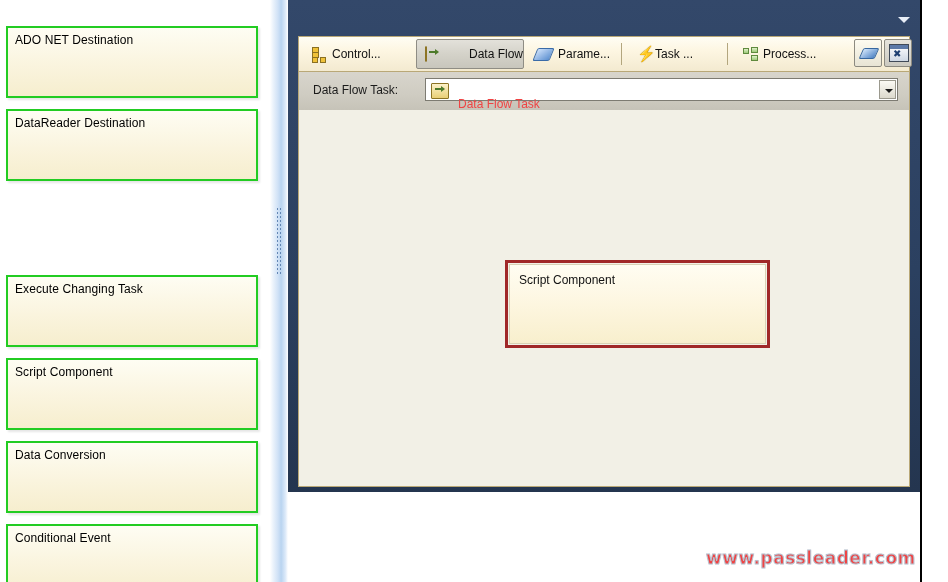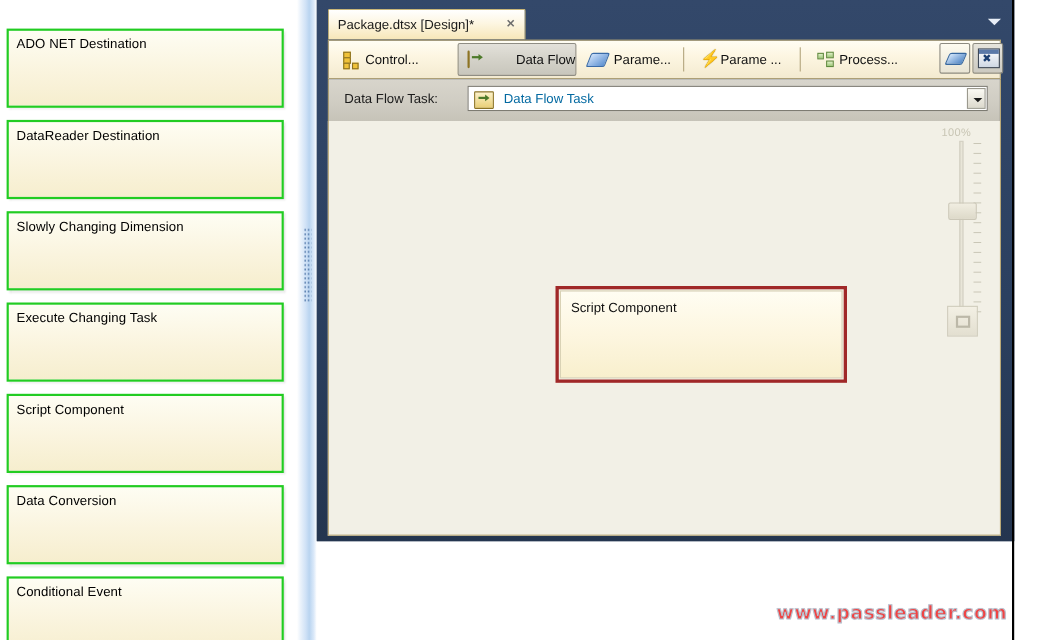--- a/index.html
+++ b/index.html
@@ -291,23 +291,23 @@
   #dft-combo-icon:before {
     content:"";
     position:absolute; left:9px; top:2px;
     width:0;height:0;
     border-top:3px solid transparent;
     border-bottom:3px solid transparent;
     border-left:4px solid #4d7a2a;
   }
   #dft-combo-text {
     position: absolute;
-    left: 32px; top: 4px;
-    font-size: 12px;
-    color: #0369a1;
+    left: 32px; top: 18px;
+    font-size: 12px;
+    color: #ef4444;
   }
   #dft-combo-arrow-btn {
     position: absolute;
     right: 1px; top: 1px;
     width: 17px; height: 19px;
     background: linear-gradient(180deg,#fbfaf4,#dcd9cd);
     border: 1px solid #9b998e;
     box-sizing: border-box;
   }
   #dft-combo-arrow {
@@ -417,23 +417,20 @@
 </head>
 <body>
 
 <div id="sidebar">
   <div class="tool-item" style="top:2px">
     <span class="tool-label">ADO NET Destination</span>
   </div>
   <div class="tool-item" style="top:85px">
     <span class="tool-label">DataReader Destination</span>
   </div>
-  <div class="tool-item" style="top:168px">
-    <span class="tool-label">Slowly Changing Dimension</span>
-  </div>
   <div class="tool-item" style="top:251px">
     <span class="tool-label">Execute Changing Task</span>
   </div>
   <div class="tool-item" style="top:334px">
     <span class="tool-label">Script Component</span>
   </div>
   <div class="tool-item" style="top:417px">
     <span class="tool-label">Data Conversion</span>
   </div>
   <div class="tool-item" style="top:500px">
@@ -443,24 +440,20 @@
 
 <div id="splitter">
   <div id="splitter-grip"></div>
 </div>
 
 <div id="panel">
   <div id="panel-frame">
     <div id="panel-frame-inner-shade"></div>
   </div>
 
-  <div id="doctab">
-    <span id="doctab-label">Package.dtsx [Design]*</span>
-    <span id="doctab-close">×</span>
-  </div>
   <div id="titlebar-dropdown"></div>
 
   <div id="tabstrip">
 
     <div class="dtab" style="left:4px">
       <span class="ico ico-control">
         <i style="left:1px;top:0;width:5px;height:4px"></i>
         <i style="left:1px;top:5px;width:5px;height:4px"></i>
         <i style="left:1px;top:10px;width:4px;height:4px"></i>
         <i style="left:9px;top:10px;width:4px;height:4px"></i>
@@ -474,21 +467,21 @@
     </div>
 
     <div class="dtab" style="left:228px">
       <span class="ico ico-param"></span>
       <span class="dtab-label">Parame...</span>
     </div>
     <div class="dtab-sep" style="left:322px"></div>
 
     <div class="dtab" style="left:330px">
       <span class="ico ico-event">⚡</span>
-      <span class="dtab-label">Parame ...</span>
+      <span class="dtab-label">Task ...</span>
     </div>
     <div class="dtab-sep" style="left:428px"></div>
 
     <div class="dtab" style="left:436px">
       <span class="ico ico-package">
         <i style="left:0;top:1px;width:4px;height:4px"></i>
         <i style="left:8px;top:0;width:5px;height:4px"></i>
         <i style="left:8px;top:8px;width:5px;height:4px"></i>
       </span>
       <span class="dtab-label">Process...</span>
@@ -514,27 +507,18 @@
   </div>
 
   <div id="canvas">
 
     <div id="node-script">
       <div id="node-script-body">
         <span id="node-script-label">Script Component</span>
       </div>
     </div>
 
-    <div id="zoomctl">
-      <span id="zoom-pct">100%</span>
-      <div id="zoom-track"></div>
-      <div id="zoom-ticks"></div>
-      <div id="zoom-thumb"></div>
-      <div id="zoom-fit-btn">
-        <span id="zoom-fit-glyph"></span>
-      </div>
-    </div>
   </div>
 </div>
 
 <div id="right-black-line"></div>
 
 <div id="watermark">www.passleader.com</div>
 
 </body></html>

